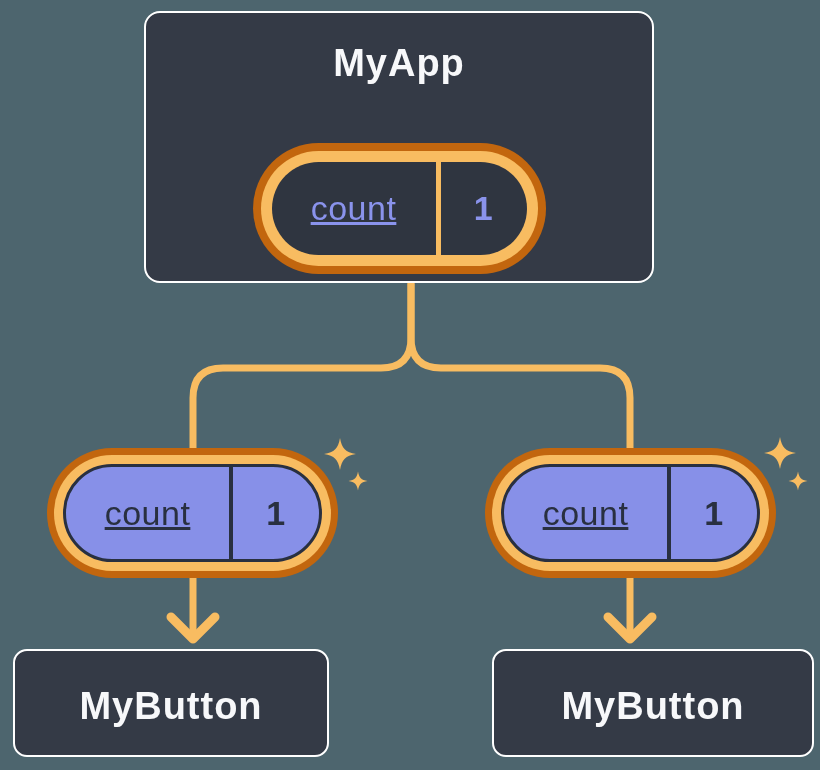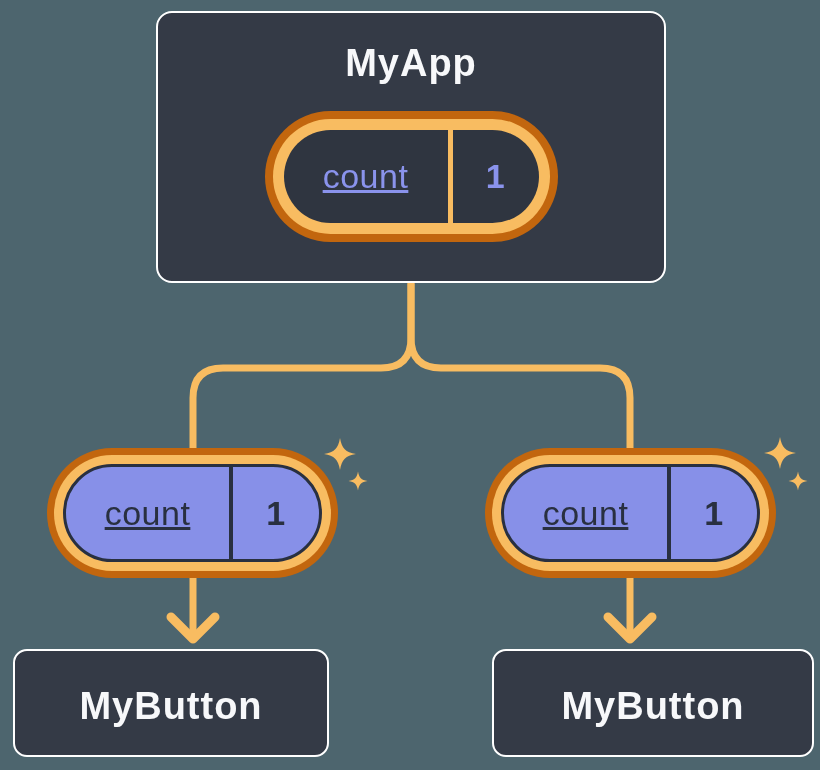--- a/index.html
+++ b/index.html
@@ -25,22 +25,22 @@
   .branch{fill:none;stroke:var(--orange_light);stroke-width:7;stroke-linecap:round;}
   .arrowhead{fill:none;stroke:var(--orange_light);stroke-width:9;stroke-linecap:round;stroke-linejoin:round;}
   .sparkle{fill:var(--orange_light);stroke:none;}
 
   .card{
     position:absolute;z-index:2;
     background:var(--card_bg);
     border:2px solid var(--card_border);
   }
   .root-card{
-    left:156px;top:11px;width:510px;height:272px;border-radius:16px;
-    display:flex;flex-direction:column;align-items:center;
+    left:144px;top:11px;width:510px;height:272px;border-radius:16px;
+    display:flex;flex-direction:column;align-items:center;gap:32px;
   }
   .card-title{
     color:var(--text_light);font-weight:700;font-size:38px;letter-spacing:1px;
     line-height:1.2;
     margin-top:8px;
   }
   .root-card .card-title{margin-top:28px;}
   .button-card{
     display:flex;align-items:center;justify-content:center;border-radius:14px;
   }

